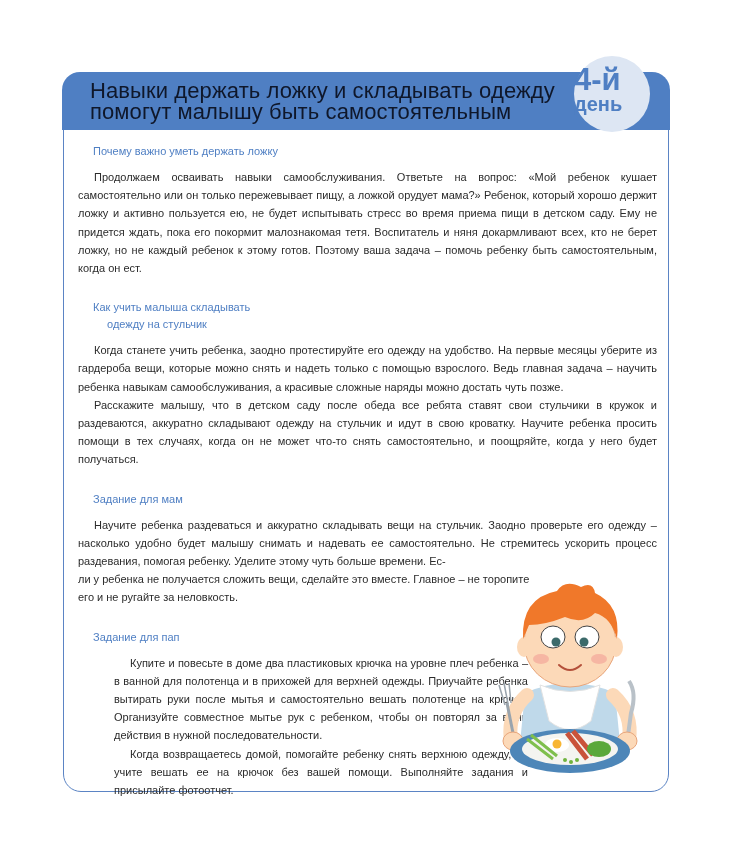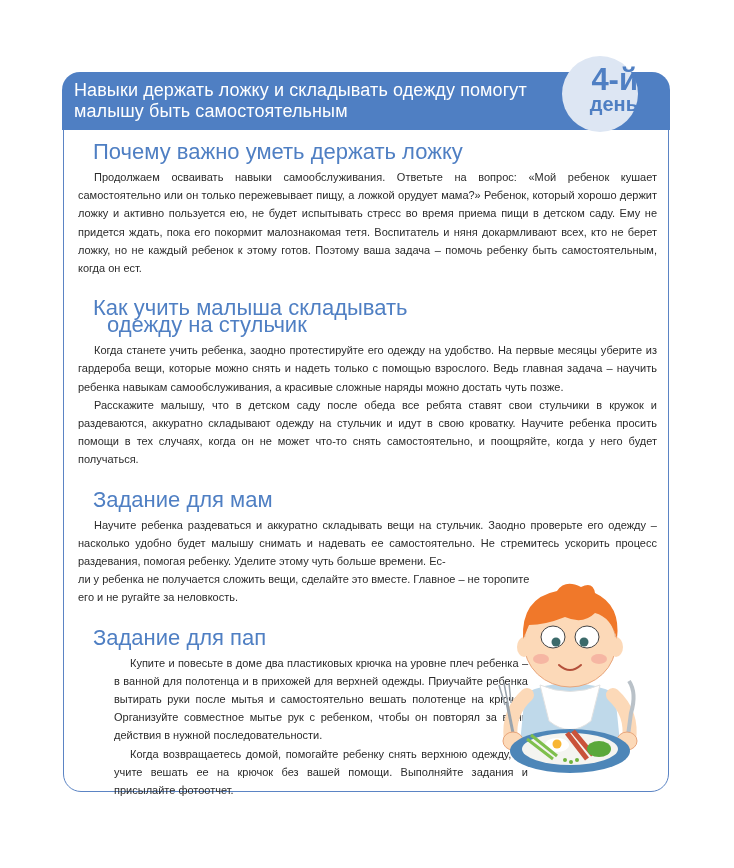--- a/index.html
+++ b/index.html
@@ -2,29 +2,29 @@
 <html><head>
   <meta charset="utf-8">
   <style>
     html, body { margin: 0; padding: 0; background: #ffffff; }
     body { width: 734px; height: 868px; position: relative; overflow: hidden;
            font-family: "Liberation Sans", "DejaVu Sans", sans-serif; }
     .frame { position: absolute; left: 63px; top: 73px; width: 606px; height: 719px;
              border: 1.5px solid #5b84c4; border-radius: 18px; box-sizing: border-box; }
     .header { position: absolute; left: 62px; top: 72px; width: 608px; height: 58px;
               background: #4f7fc3; border-radius: 18px 18px 0 0; }
-    .header-title { position: absolute; left: 12px; top: 8px; width: 480px;
-                    color: #ffffff; font-size: 18px; line-height: 21px; letter-spacing: 0.1px; }
-    .day-badge { position: absolute; left: 562px; top: 56px; width: 76px; height: 76px;
-                 border-radius: 50%; background: #dde6f3; text-align: right; }
+    .header-title { position: absolute; left: 28px; top: 8px; width: 480px;
+                    color: #0f172a; font-size: 22px; line-height: 21px; letter-spacing: 0.1px; }
+    .day-badge { position: absolute; left: 574px; top: 56px; width: 76px; height: 76px;
+                 border-radius: 50%; background: #dde6f3; text-align: left; }
     .day-num { display: block; color: #4f7fc3; font-weight: bold; font-size: 31px;
                line-height: 32px; margin-top: 8px; }
     .day-word { display: block; color: #4f7fc3; font-weight: bold; font-size: 20px; line-height: 16px; }
     .content { position: absolute; left: 78px; top: 143px; width: 579px; }
-    h2 { margin: 0; font-weight: normal; color: #4f7fc3; font-size: 22px; line-height: 17px;
+    h2 { margin: 0; font-weight: normal; color: #4f7fc3; font-size: 11px; line-height: 17px;
          padding-left: 15px; }
     .sec { margin-bottom: 14px; }
     .sec h2 { margin-bottom: 8px; }
     p { margin: 0; color: #2b2b2b; font-size: 11px; line-height: 18.2px; text-align: justify;
         text-indent: 16px; }
     .narrow p { width: 414px; margin-left: 36px; }
     .mom-p { width: 579px; }
     .child-illustration { position: absolute; left: 495px; top: 573px; width: 150px; height: 205px; }
   </style>
 </head>

